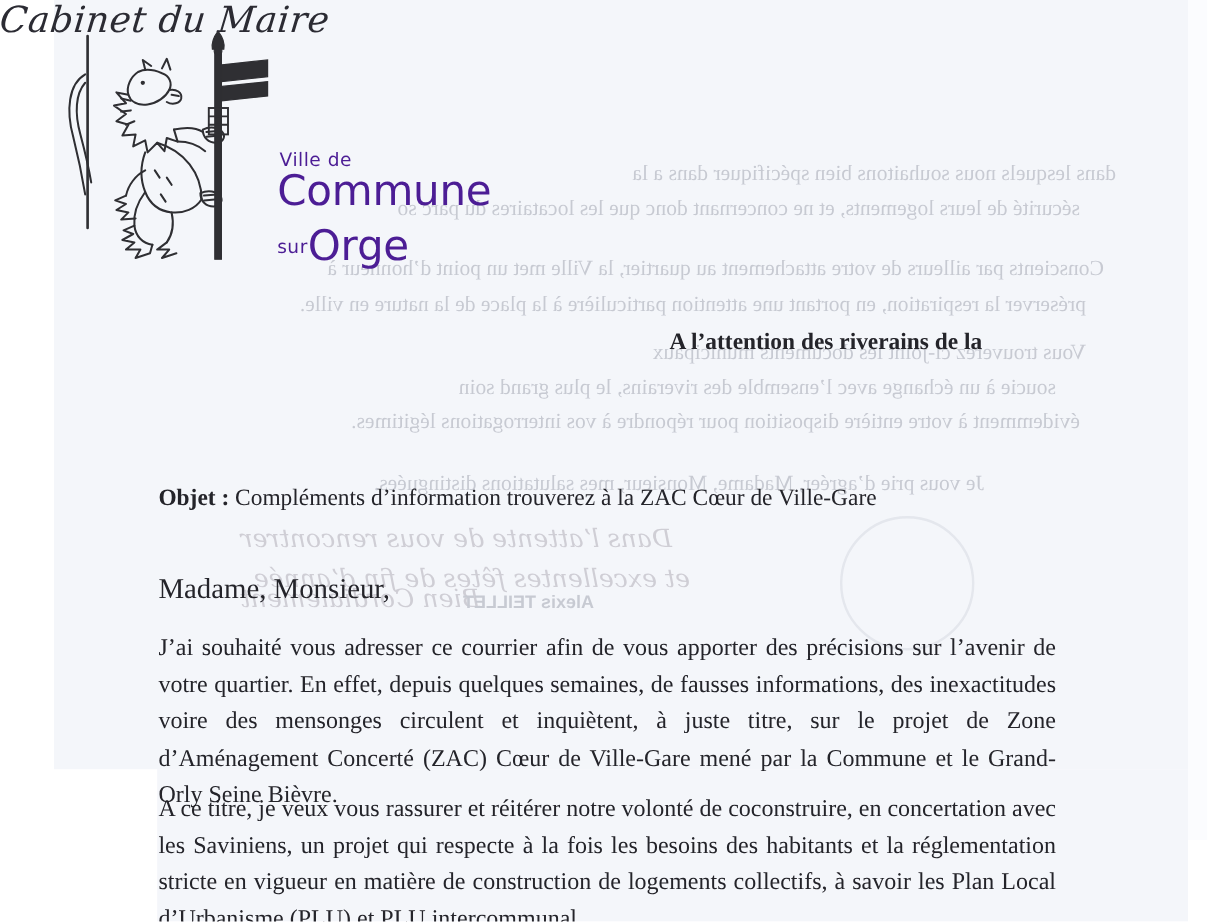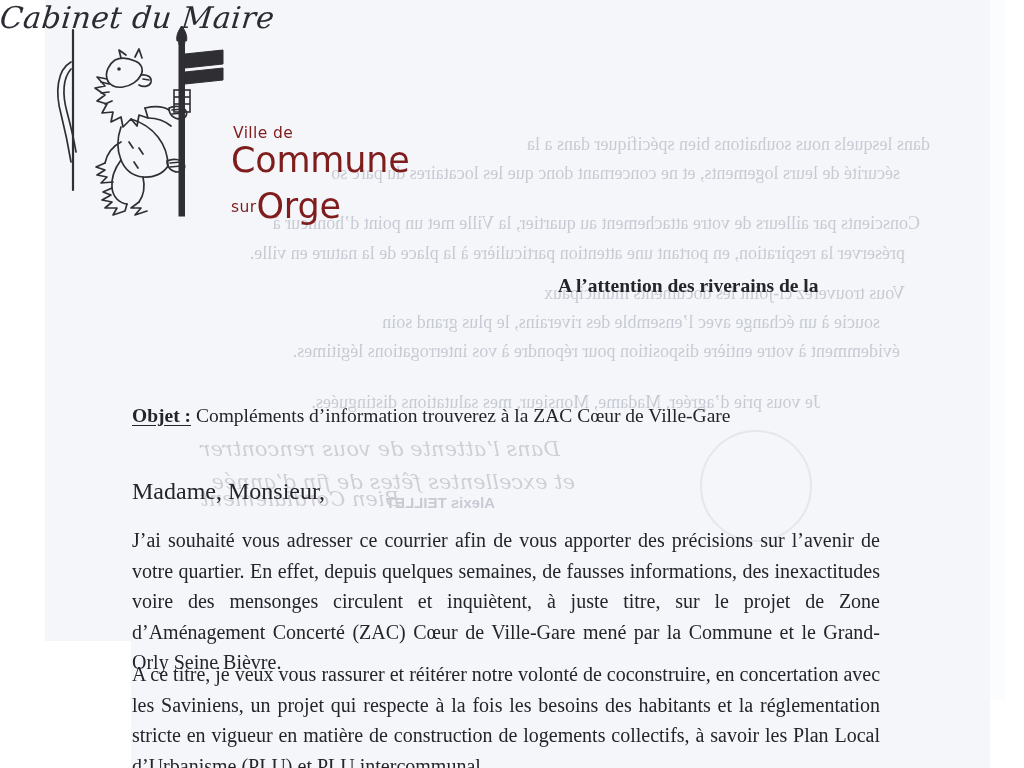--- a/index.html
+++ b/index.html
@@ -45,21 +45,21 @@
   
   #logo-block {
     position: absolute;
     left: 55px; top: 22px;
     width: 270px; height: 195px;
   }
   #logo-svg { display: block; }
   .logo-text {
     position: absolute;
     left: 176px; top: 104px;
-    color: #7f1d1d;
+    color: #4c1d95;
     font-family: "DejaVu Sans", sans-serif;
     line-height: 1;
   }
   .logo-l1 {
     font-size: 15.5px;
     letter-spacing: 0.4px;
     display: block;
     margin-left: 2px;
   }
   .logo-l2 {
@@ -114,21 +114,20 @@
     line-height: 1.42;
   }
 
   #objet-line {
     left: 132px; top: 405px;
     font-size: 19.5px;
     white-space: nowrap;
   }
   #objet-label {
     font-weight: bold;
-    text-decoration: underline;
     text-underline-offset: 3px;
   }
 
   #salutation {
     left: 132px; top: 478px;
     font-size: 24px;
     white-space: nowrap;
   }
 
   .body-para {

